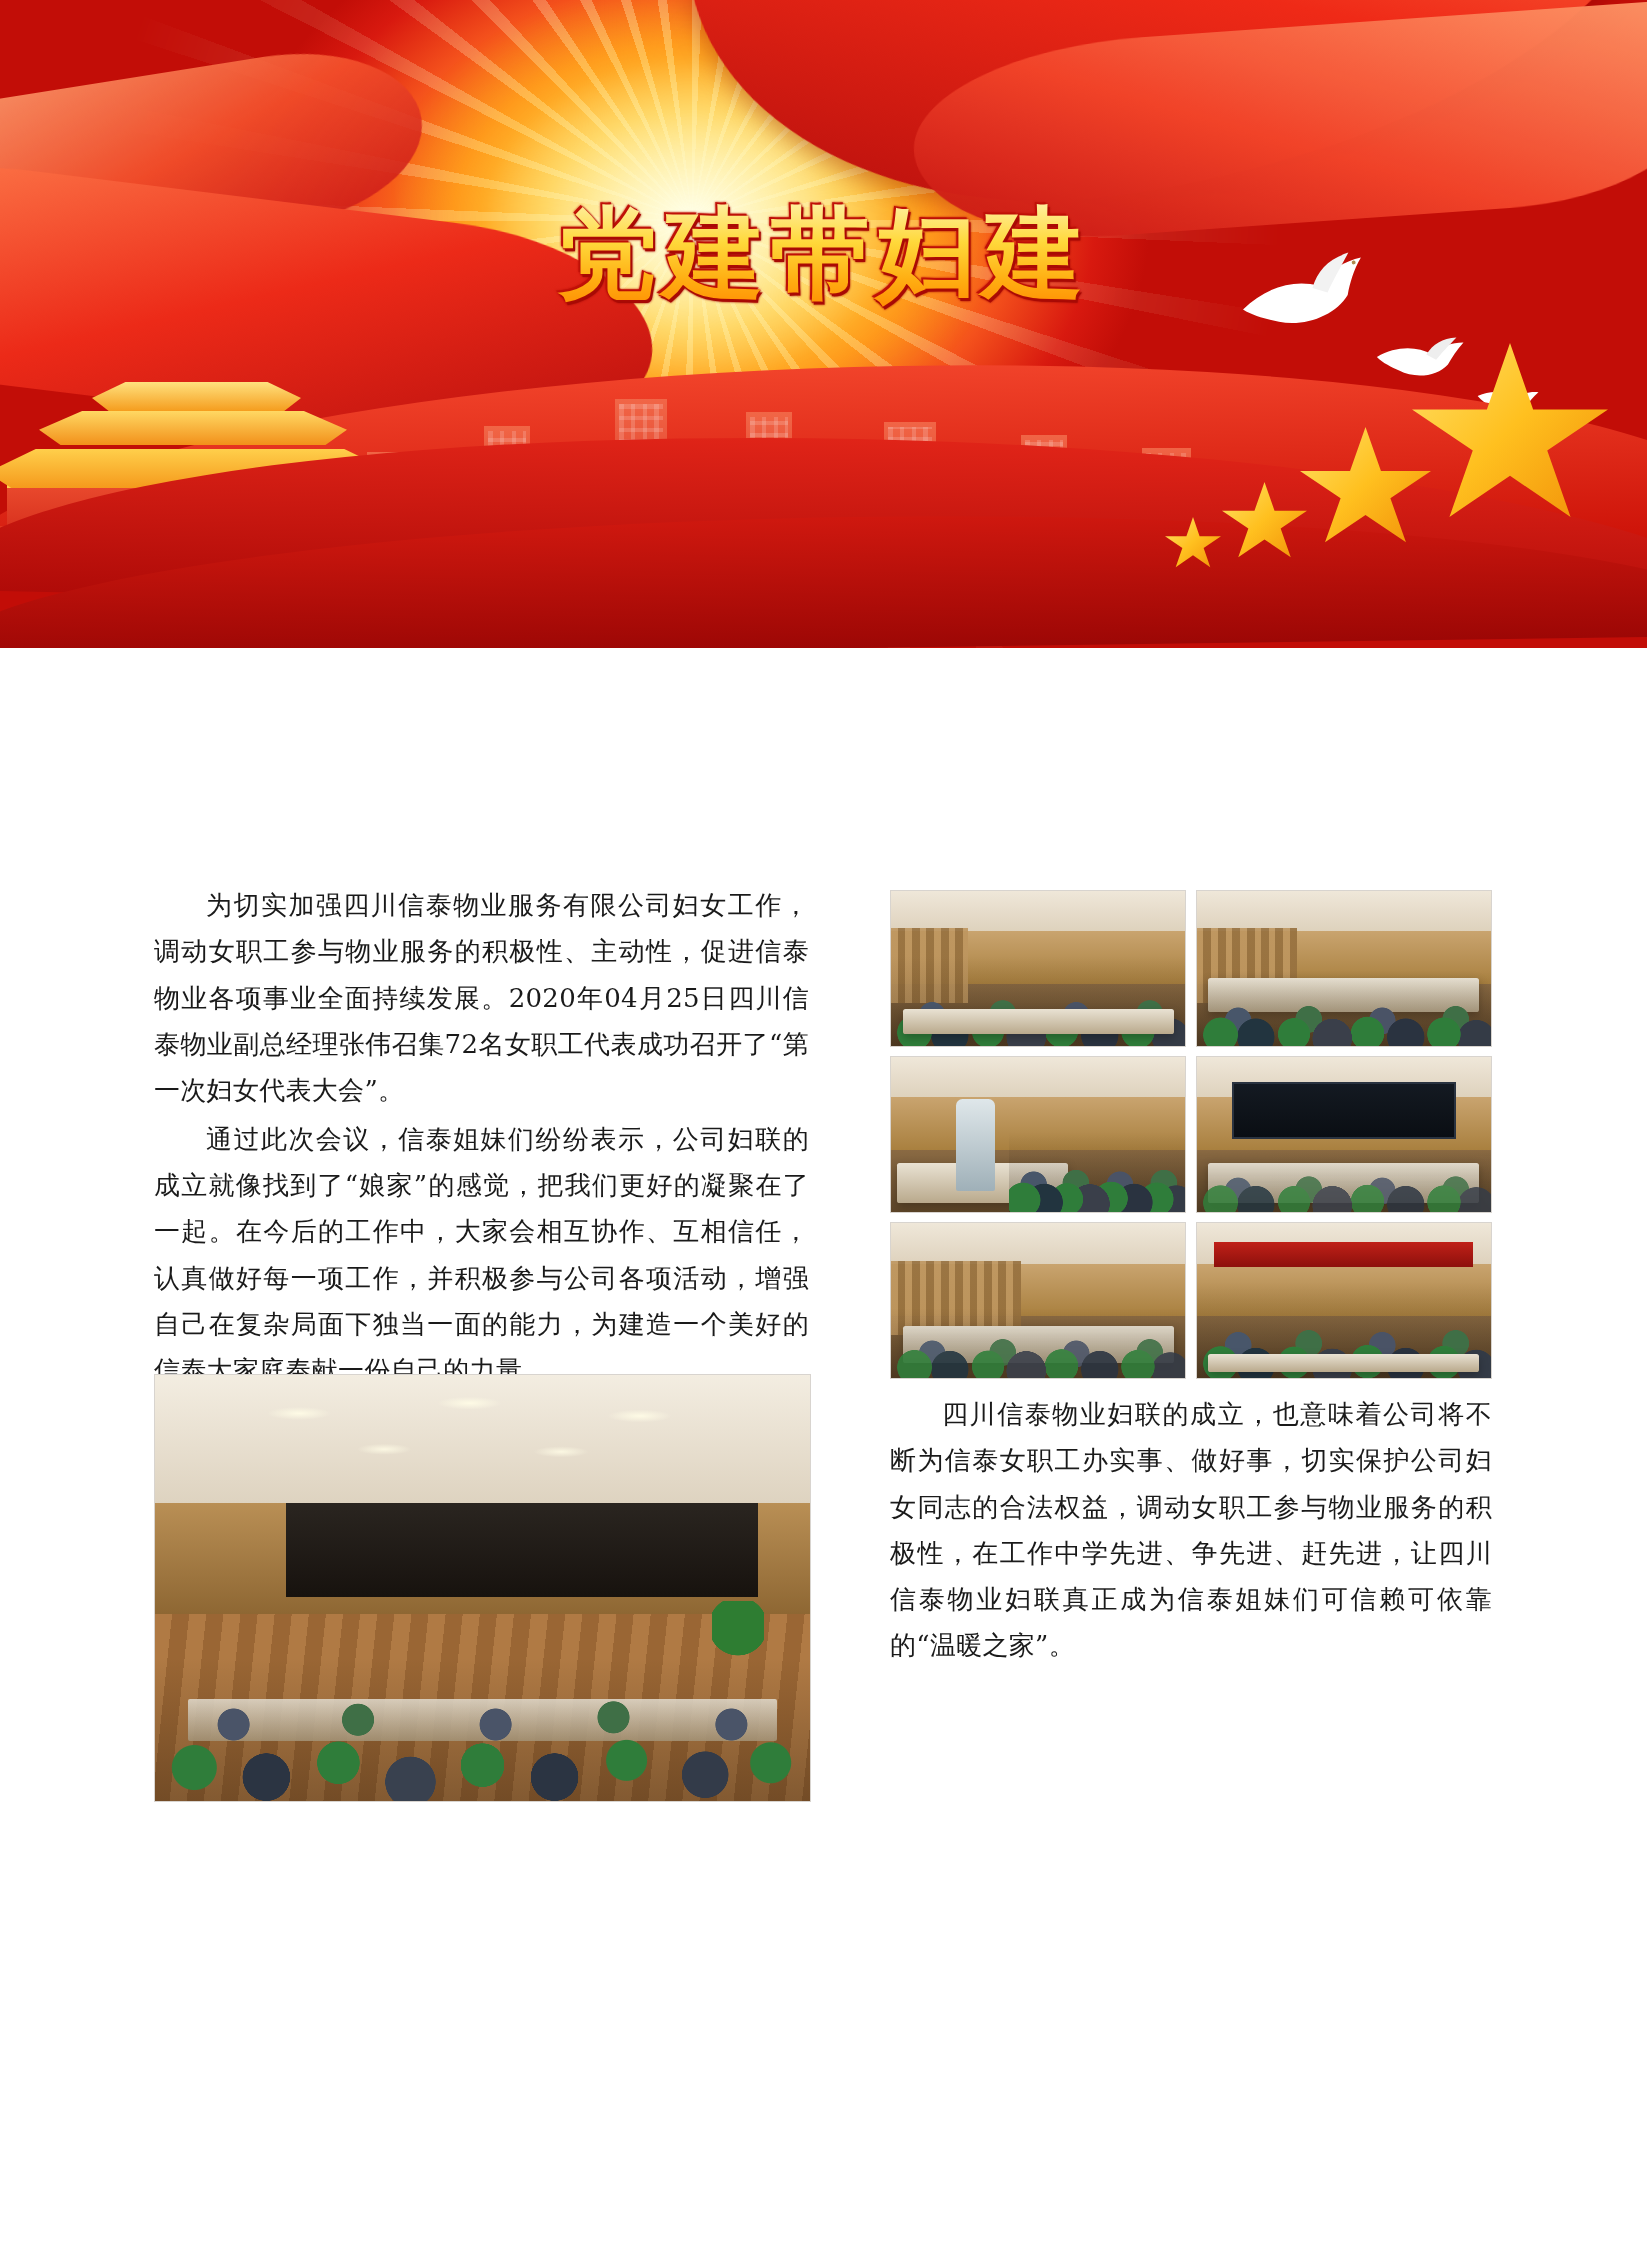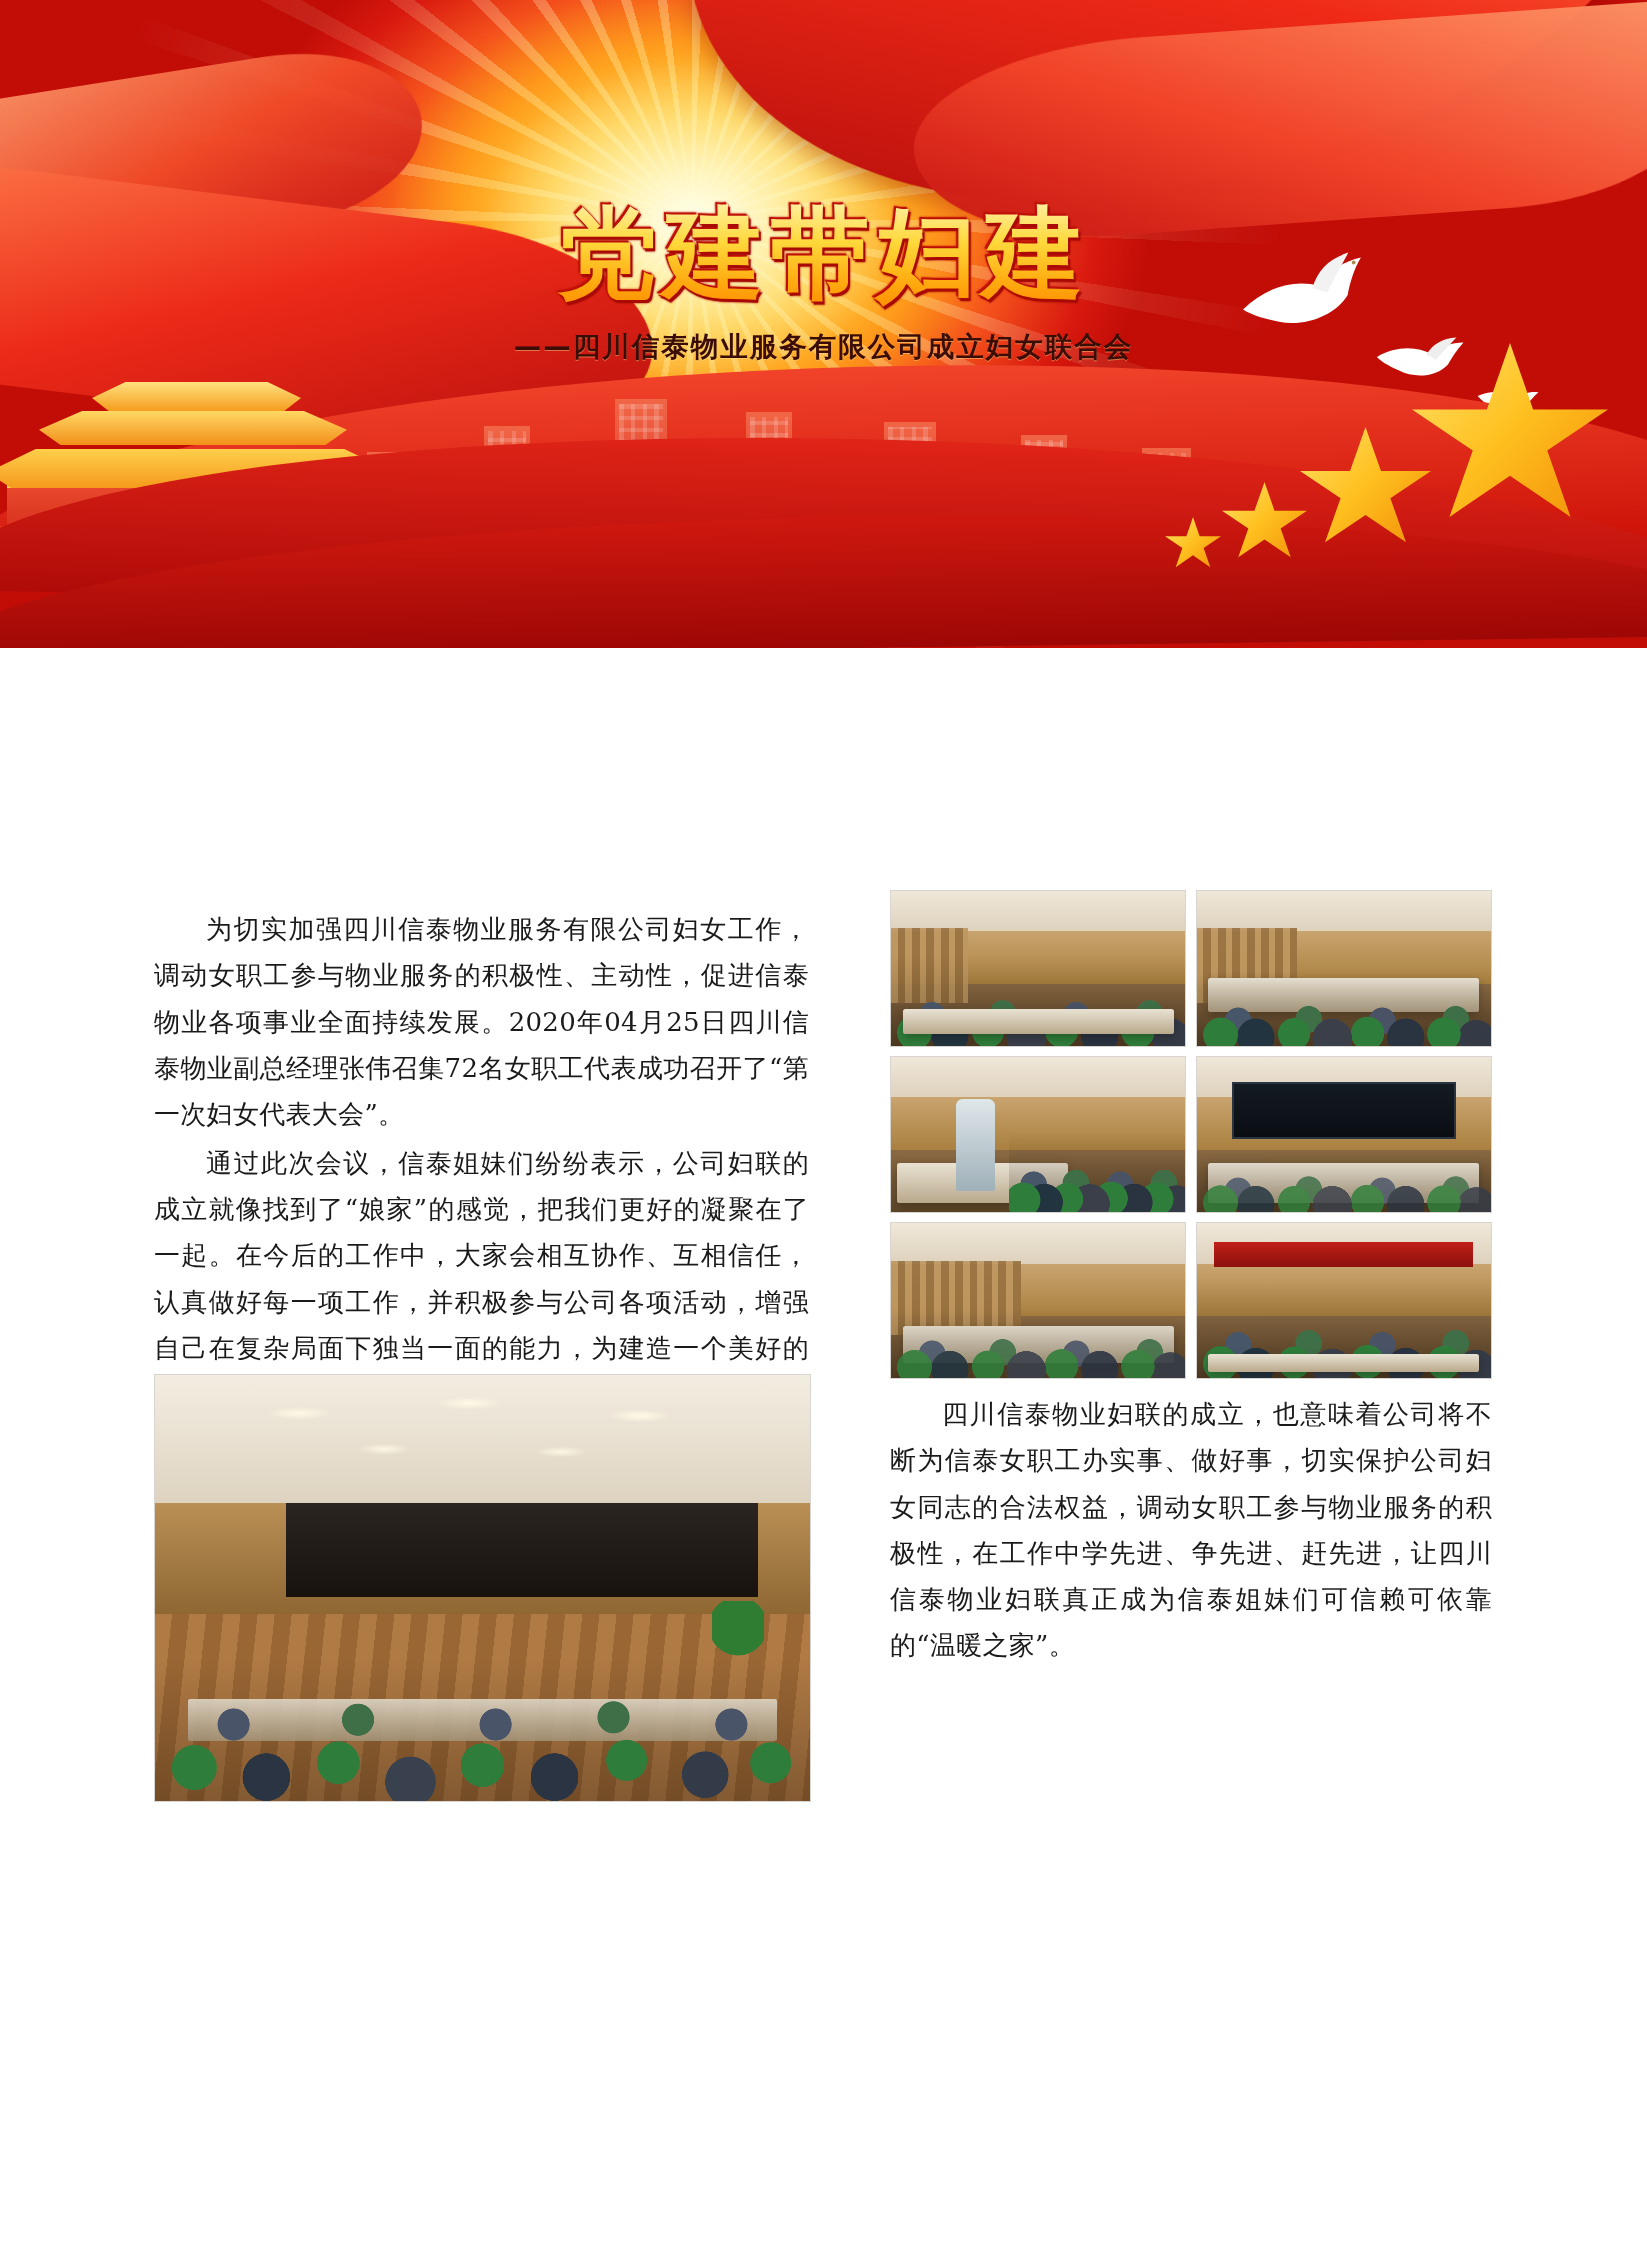--- a/index.html
+++ b/index.html
@@ -219,21 +219,21 @@
   .content {
     position: absolute;
     left: 0; top: 782px;
     width: 1647px;
     height: 1468px;
     background: #ffffff;
   }
   .col-left {
     position: absolute;
     left: 154px;
-    top: 124px;
+    top: 100px;
     width: 655px;
   }
   .col-right {
     position: absolute;
     left: 890px;
     top: 121px;
     width: 602px;
   }
   p.para {
     margin: 0 0 2.6px 0;
@@ -384,21 +384,20 @@
   <div class="dove" style="right:79px; top:363px; transform: rotate(12deg) scale(.5);">
     <svg width="124" height="72" viewBox="0 0 190 110">
       <path d="M8,64 C46,36 90,32 124,46 C142,26 166,16 188,14 C175,32 167,48 160,64 C140,92 94,102 58,88 C42,82 22,76 8,64 Z" fill="#ffffff"></path>
     </svg>
   </div>
 
   <div class="title-wrap">
     <h1 class="main-title">
       <span class="line">党建带妇建</span>
     </h1>
-    <div class="subtitle">——四川信泰物业服务有限公司成立妇女联合会</div>
   </div>
 
   <div class="wave wave1"></div>
 
   <div class="city">
     <div class="bldg" style="left:419px;  width:59px;  height:98px;"></div>
     <div class="bldg" style="left:484px;  width:46px;  height:137px;"></div>
     <div class="bldg" style="left:537px;  width:72px; height:85px;"></div>
     <div class="bldg" style="left:615px;  width:52px;  height:164px;"></div>
     <div class="bldg" style="left:674px; width:65px; height:118px;"></div>

